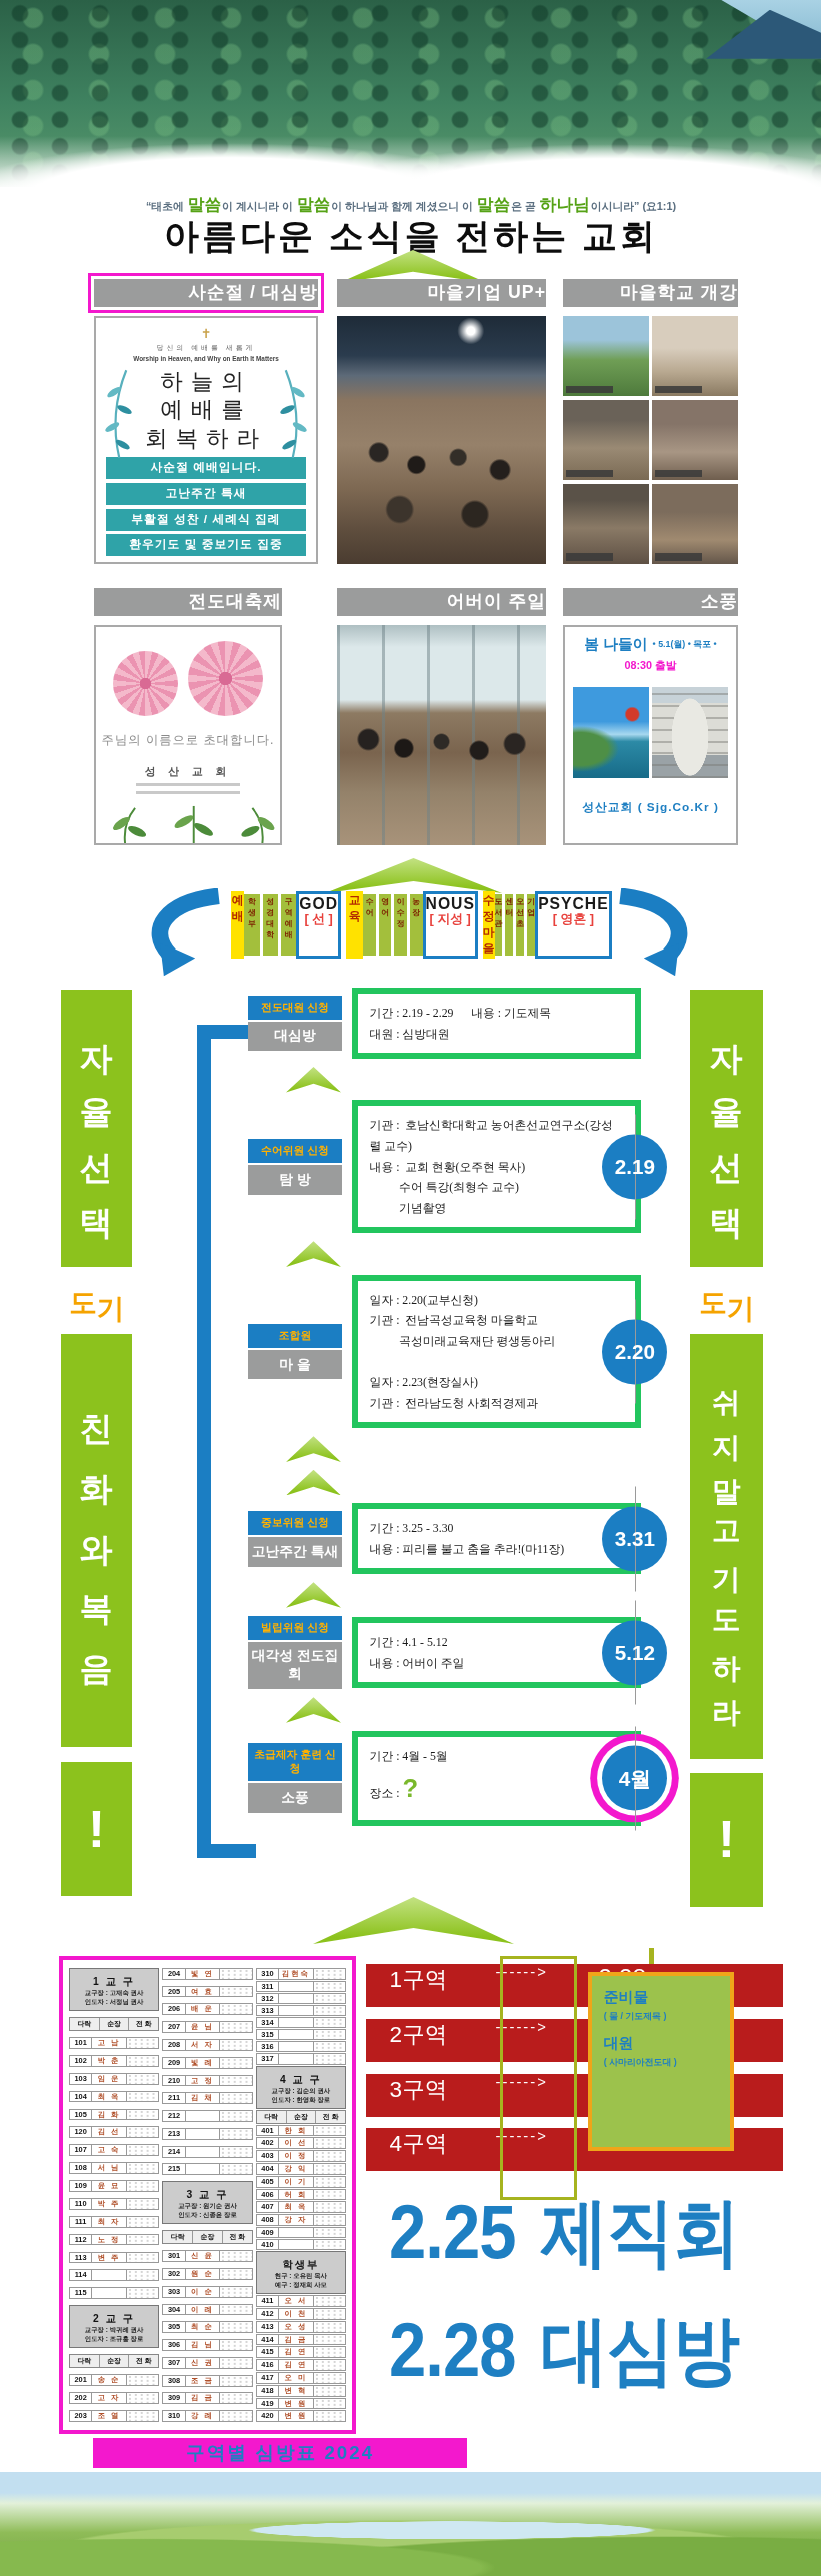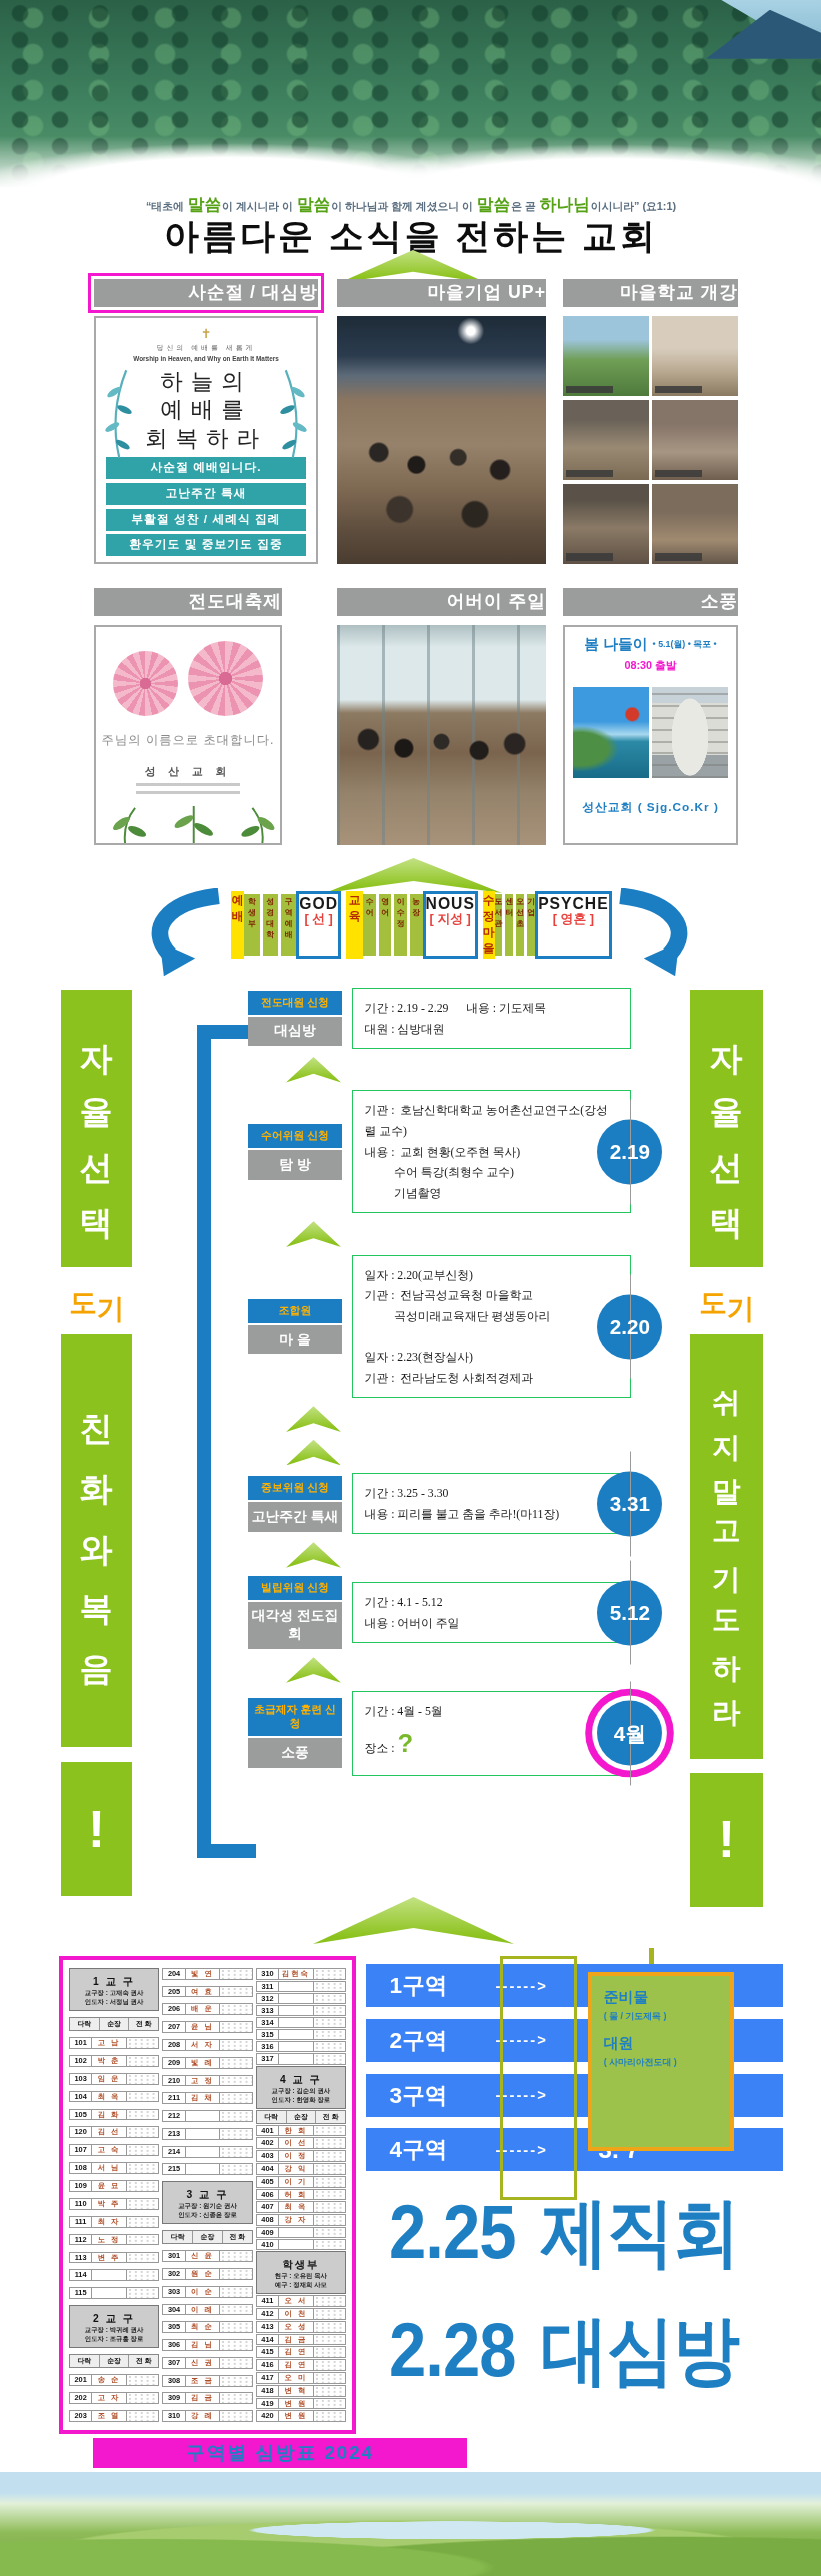--- a/index.html
+++ b/index.html
@@ -138,21 +138,21 @@
   .sb-bang{height:134px;} .sb-bang span{color:#fff;font-weight:800;font-size:51px;}
   
   .timeline{position:absolute;left:138px;top:988px;width:551px;}
   .vline{position:absolute;left:59px;top:37px;width:13.8px;height:832px;background:#1b7ec3;}
   .hstub{position:absolute;left:59px;width:59px;height:13.8px;background:#1b7ec3;}
   .hs-top{top:37px;} .hs-bot{top:856px;}
   .trow{display:flex;align-items:center;position:relative;}
   .tlabels{margin-left:110px;width:94px;flex:none;}
   .ttag{background:#1b7ec3;color:#ffb100;font-weight:800;font-size:10.8px;text-align:center;padding:4.9px 1px;}
   .tname{background:#9b9c9c;color:#fff;font-weight:800;font-size:13.8px;text-align:center;padding:5.9px 1px;margin-top:2px;}
-  .tbox{margin-left:9.8px;width:254px;flex:none;border:1px solid #22c55e;background:#fff;
+  .tbox{margin-left:9.8px;width:254px;flex:none;border:6px solid #22c55e;background:#fff;
     padding:8.9px 11.8px;position:relative;font-family:"Liberation Serif",serif;font-size:11.8px;color:#1a1a1a;}
   .tline{white-space:pre-wrap;line-height:1.75;}
   .tcircle{position:absolute;right:-32px;top:50%;transform:translateY(-50%);width:65px;height:65px;
     border-radius:50%;background:#1b7ec3;color:#fff;font-family:"Liberation Sans",sans-serif;
     font-weight:800;font-size:20.7px;display:flex;align-items:center;justify-content:center;z-index:2;}
   .tcircle::before{content:"";position:absolute;left:50%;top:-19.7px;bottom:-19.7px;width:1px;background:#9a9a9a;z-index:-1;}
   .tcircle.ring{box-shadow:0 0 0 4.9px #fff,0 0 0 11.8px #f318cd;}
   .sarrow{width:55px;height:25.6px;margin:7.9px 0 7.9px 148px;
     clip-path:polygon(50% 0,100% 100%,50% 66%,0 100%);
     background:linear-gradient(180deg,#c3e283 0,#8cc21d 85%);}
@@ -170,21 +170,21 @@
   .rrow{display:flex;height:11.8px;}
   .rn{width:26%;border:1px solid #999;font-size:7.4px;font-weight:800;text-align:center;box-sizing:border-box;}
   .rm{width:38%;border:1px solid #999;border-left:none;font-size:7.4px;color:#b0502a;letter-spacing:2px;
       text-align:center;font-weight:700;box-sizing:border-box;}
   .rp{flex:1;border:1px solid #999;border-left:none;box-sizing:border-box;
       background-image:radial-gradient(circle,#bbb 0 0.5px,transparent 1px);background-size:5.9px 3.9px;}
   .rbanner{position:absolute;left:93px;top:2438px;width:374px;height:29.5px;background:#f318cd;
     color:#1e7fc2;font-weight:800;font-size:18.7px;text-align:center;line-height:29.5px;letter-spacing:2px;}
   
   .zones{position:absolute;left:366px;top:1964px;width:417px;height:228px;}
-  .zbar{height:43px;margin-bottom:11.8px;background:#3b82f6;display:flex;align-items:center;color:#fff;font-weight:700;position:relative;z-index:1;}
+  .zbar{height:43px;margin-bottom:11.8px;background:#b91c1c;display:flex;align-items:flex-start;color:#fff;font-weight:400;position:relative;z-index:1;}
   .zname{font-size:22.6px;width:106px;padding-left:23.6px;}
   .zarr{font-size:14.8px;letter-spacing:2px;width:87px;}
   .zdate{font-size:24.6px;padding-left:15.7px;}
   .zframe{position:absolute;left:134px;top:-7.9px;width:71px;height:238px;border:3.9px solid #a6b41f;z-index:3;}
   .zstub{position:absolute;left:283px;top:-15.7px;width:4.9px;height:27.6px;background:#a6b41f;z-index:0;}
   .zkit{position:absolute;left:222px;top:7.9px;width:120px;height:159px;background:#9cc24c;
     border:4.9px solid #f0a519;color:#1e7fc2;padding:11.8px 5.9px 0 11.8px;z-index:2;}
   .zkit .kt{font-size:14.8px;font-weight:800;}
   .zkit .ki{font-size:8.9px;font-weight:700;margin:3px 0 11.8px;}
   

